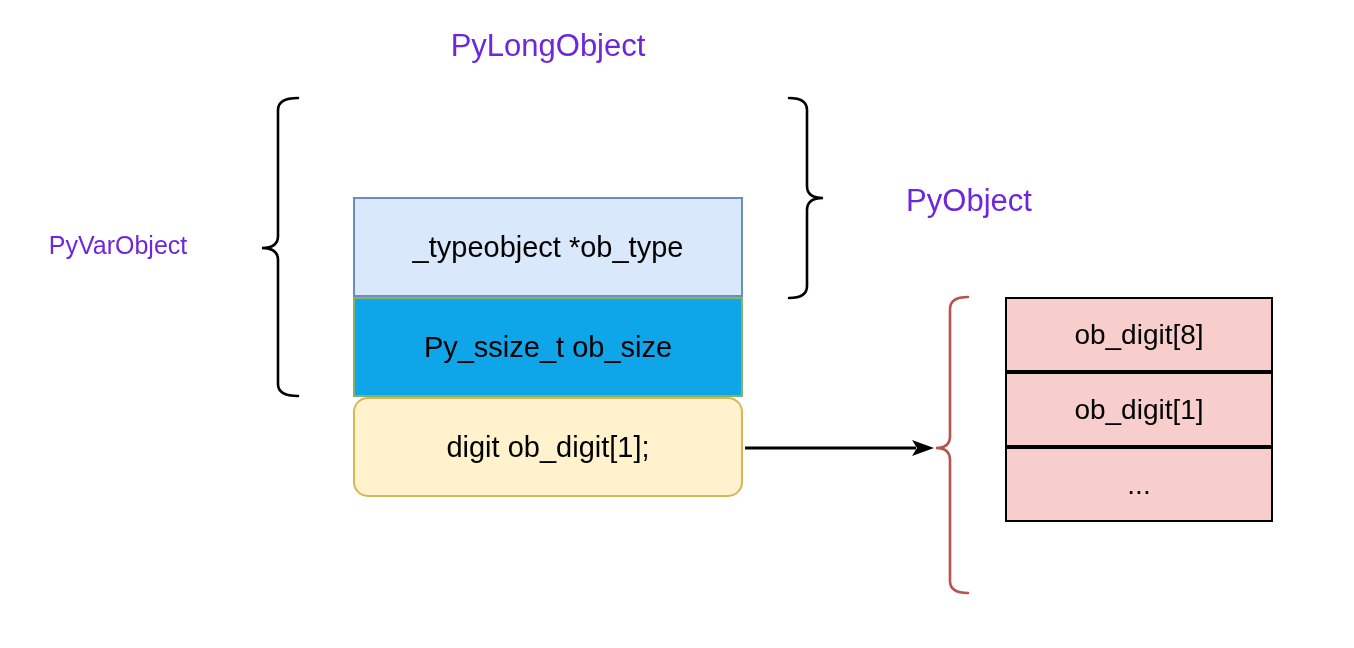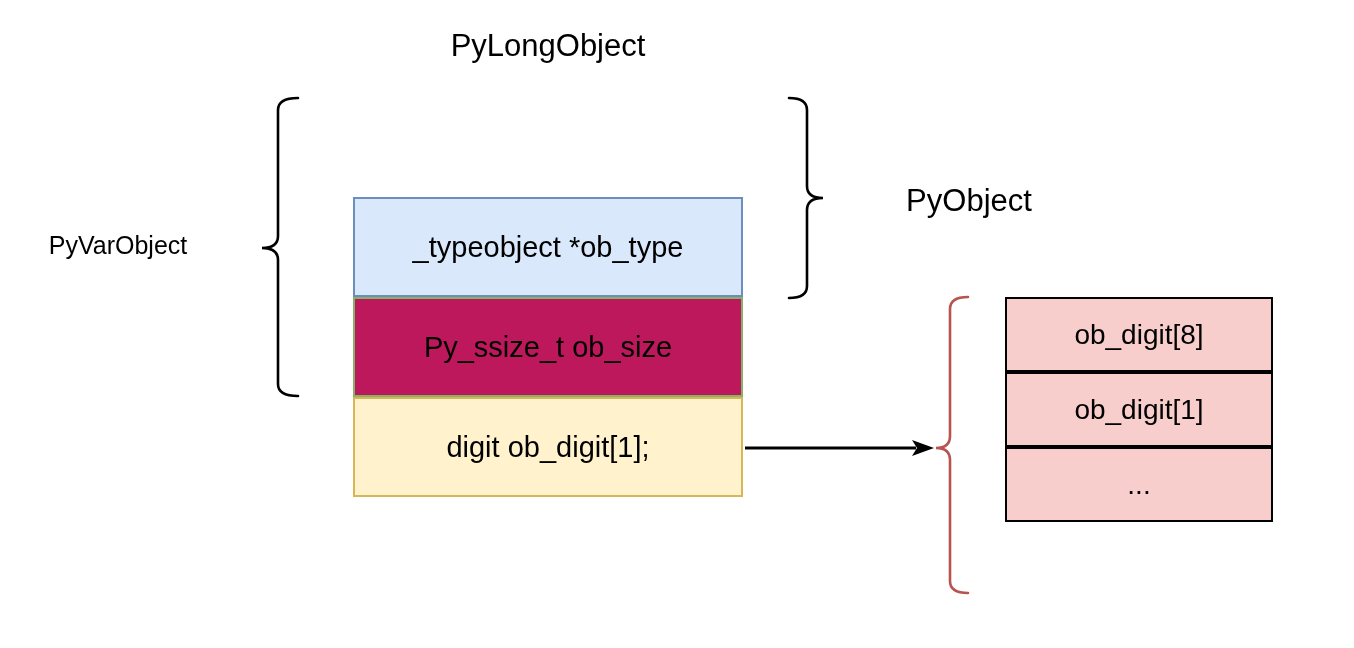--- a/index.html
+++ b/index.html
@@ -33,33 +33,33 @@
     text-align: center;
   }
   .struct-cell {
     left: 353px;
     width: 390px;
     height: 100px;
     font-size: 29px;
     border: 2px solid;
   }
   .blue   { background: #dae8fc; border-color: #6c8ebf; }
-  .green  { background: #be185d; border-color: #82b366; }
-  .yellow { background: #fff2cc; border-color: #d6b656; }
+  .green  { background: #0ea5e9; border-color: #82b366; }
+  .yellow { background: #fff2cc; border-color: #d6b656; border-radius: 15px; }
   .red    { background: #f8cecc; border-color: #b85450; }
   .digit-cell {
     left: 1005px;
     width: 268px;
     height: 75px;
     font-size: 28px;
     border: 2px solid;
   }
   .label {
     position: absolute;
-    color: #000000;
+    color: #6d28d9;
     text-align: center;
     white-space: nowrap;
   }
   .title-label {
     left: 353px;
     top: 28px;
     width: 390px;
     font-size: 31px;
   }
   .pyvarobject-label {

